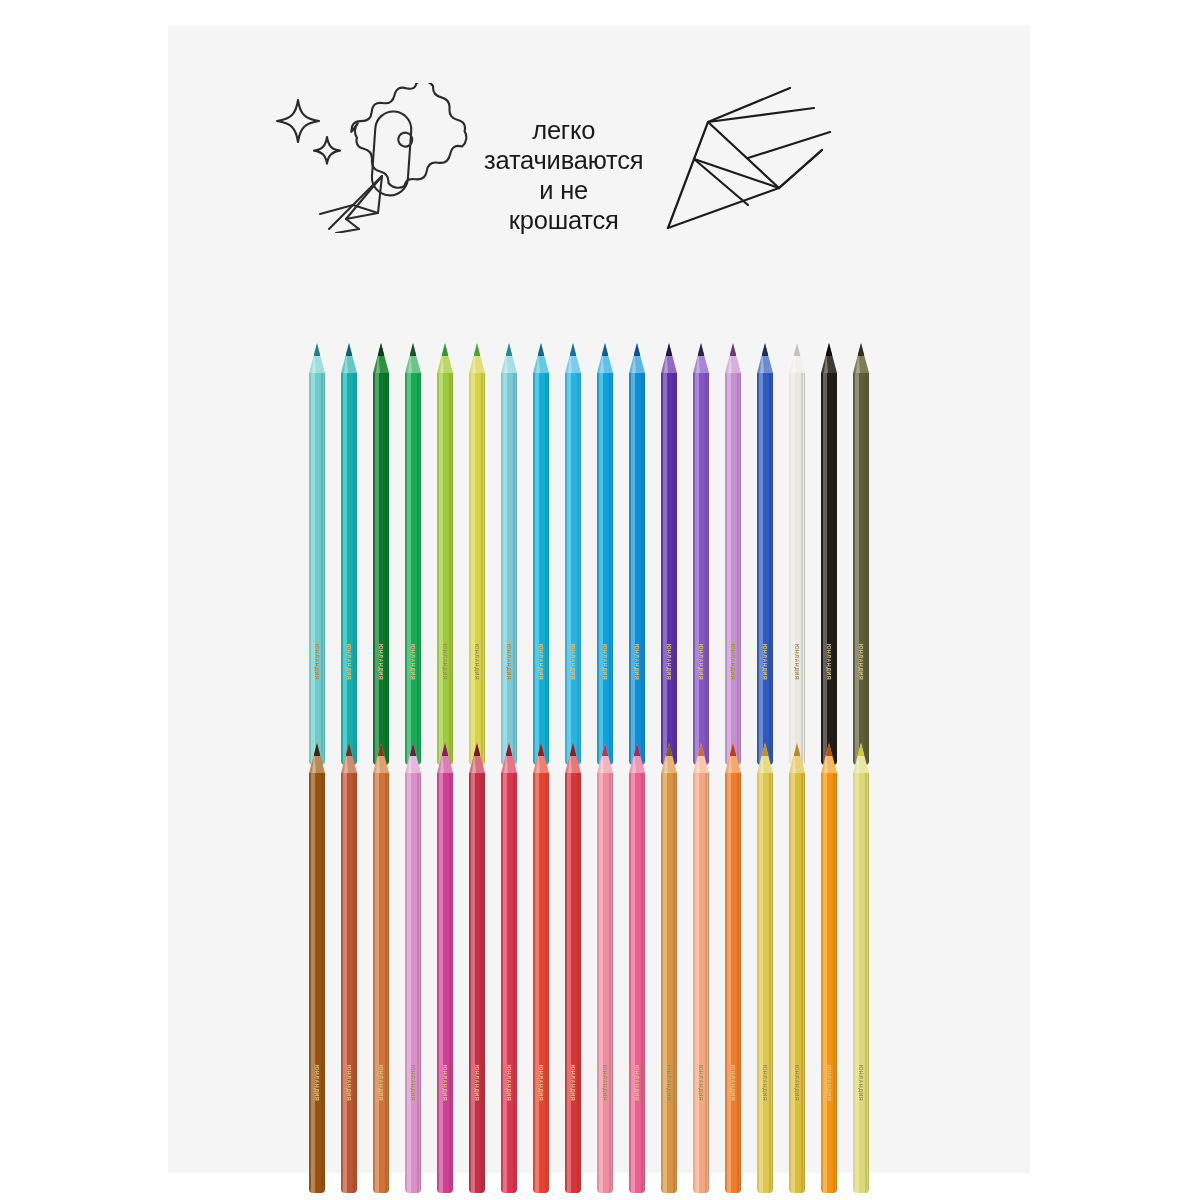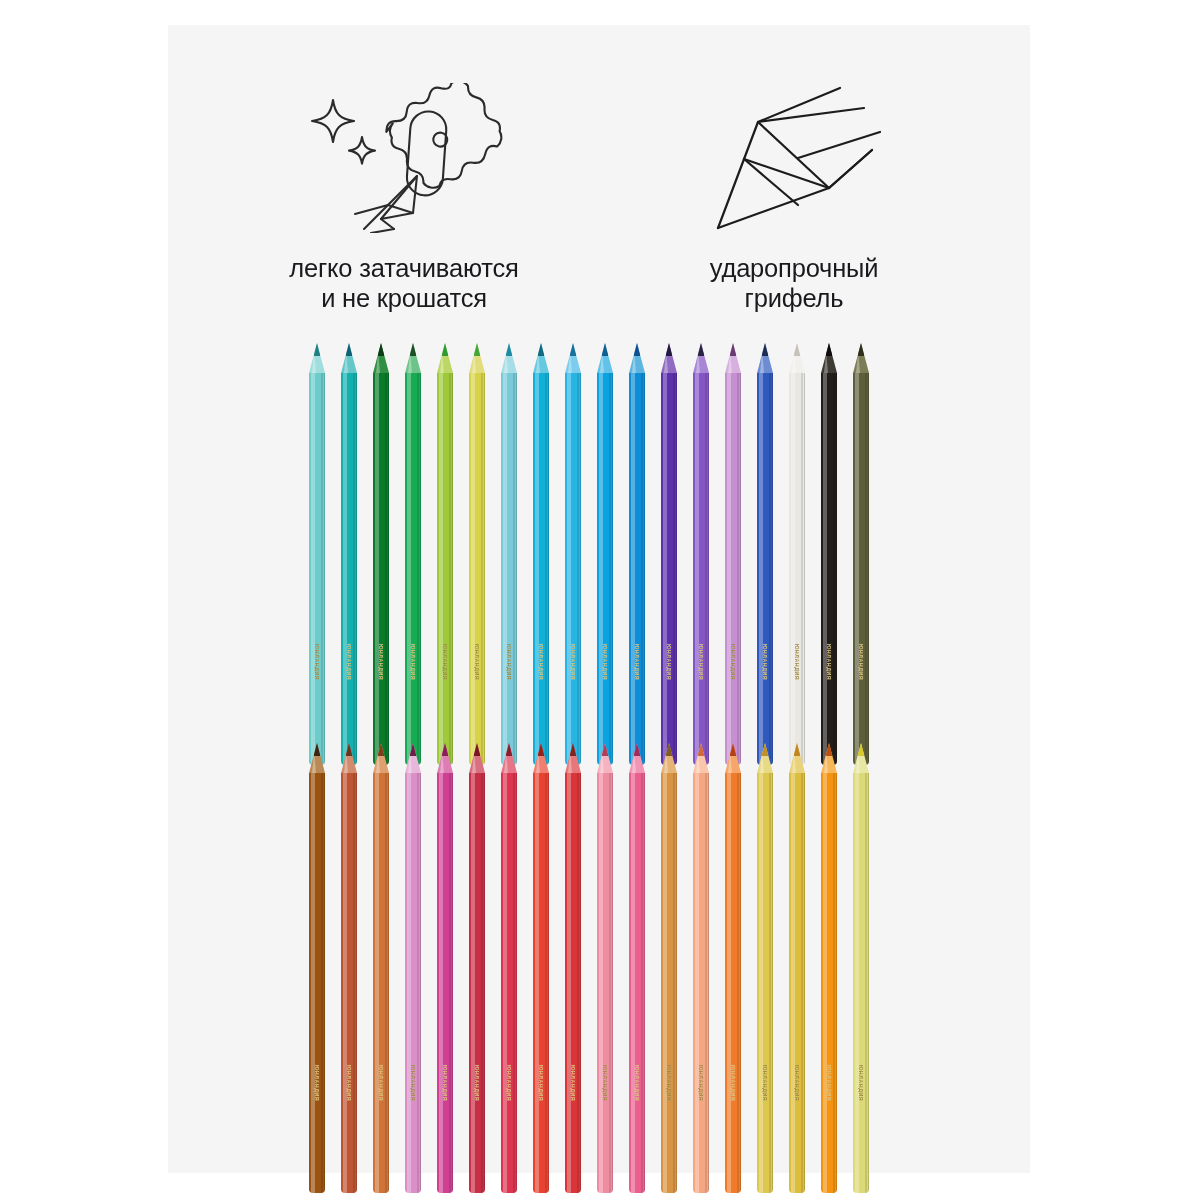--- a/index.html
+++ b/index.html
@@ -37,22 +37,22 @@
     left: 0;
     top: 55px;
     width: 862px;
     display: flex;
     justify-content: center;
     align-items: flex-start;
     gap: 90px;
   }
   .feature {
     display: flex;
-    flex-direction: column;
-    align-items: center;
+    flex-direction: row;
+    align-items: flex-end;
     width: 300px;
   }
   .feature-icon {
     height: 155px;
     display: flex;
     align-items: center;
     justify-content: center;
   }
   .feature-caption {
     margin-top: 18px;
@@ -224,22 +224,20 @@
 
             <path d="M64 42 L135 108"></path>
             <path d="M50 79 L104 125"></path>
 
             <path d="M64 42 L170 28"></path>
             <path d="M104 78 L186 52"></path>
             <path d="M135 108 L178 70"></path>
             <path d="M50 79 L135 108"></path>
           </svg>
         </div>
-        <div class="feature-caption">ударопрочный
-грифель</div>
       </div>
 
     </div>
 
     <div class="pencil-row" id="row-top">
         <div class="pencil light">
           <div class="tip">
             <div class="wood" style="background: rgb(159, 222, 220);"></div>
             <div class="sheen"></div>
             <div class="lead" style="background: rgb(31, 127, 130);"></div>

